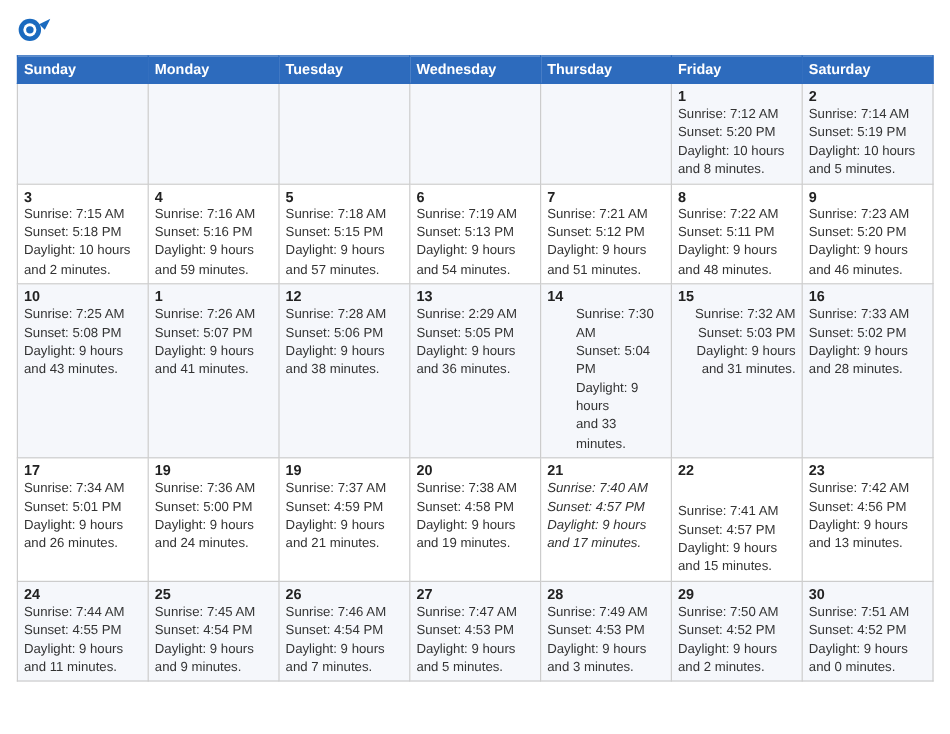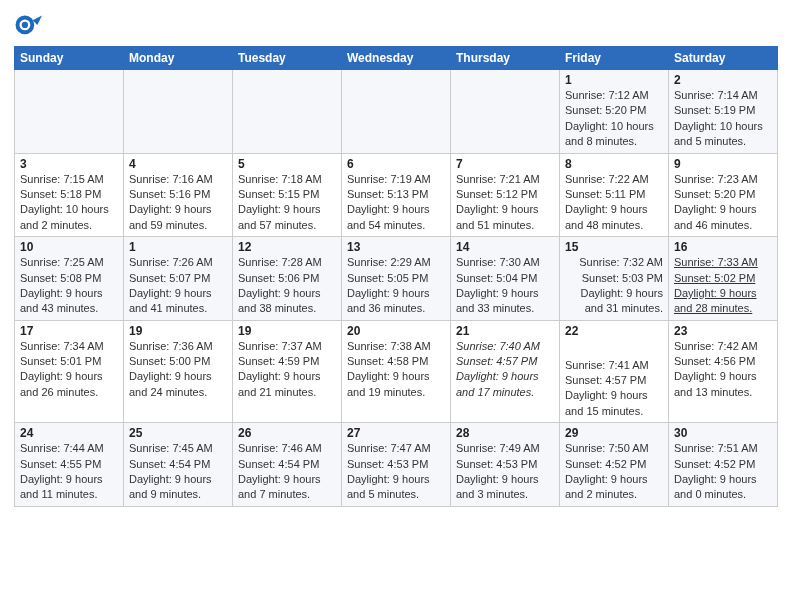--- a/index.html
+++ b/index.html
@@ -228,35 +228,35 @@
           </td>
           <td>
             <span class="day-num">13</span>
             <div class="day-info" style="white-space: pre-line;">Sunrise: 2:29 AM
 Sunset: 5:05 PM
 Daylight: 9 hours
 and 36 minutes.</div>
           </td>
           <td>
             <span class="day-num">14</span>
-            <div class="day-info" style="white-space: pre-line;">Sunrise: 7:30 AM
+            <div class="day-info" style="white-space: pre-line; margin-left: 24px;">Sunrise: 7:30 AM
 Sunset: 5:04 PM
 Daylight: 9 hours
 and 33 minutes.</div>
           </td>
           <td>
             <span class="day-num">15</span>
             <div class="day-info" style="white-space: pre-line; text-align: right;">Sunrise: 7:32 AM
 Sunset: 5:03 PM
 Daylight: 9 hours
 and 31 minutes.</div>
           </td>
           <td>
             <span class="day-num">16</span>
-            <div class="day-info" style="white-space: pre-line; text-decoration: underline;">Sunrise: 7:33 AM
+            <div class="day-info" style="white-space: pre-line;">Sunrise: 7:33 AM
 Sunset: 5:02 PM
 Daylight: 9 hours
 and 28 minutes.</div>
           </td>
         </tr>
         <tr>
           <td>
             <span class="day-num">17</span>
             <div class="day-info" style="white-space: pre-line;">Sunrise: 7:34 AM
 Sunset: 5:01 PM

